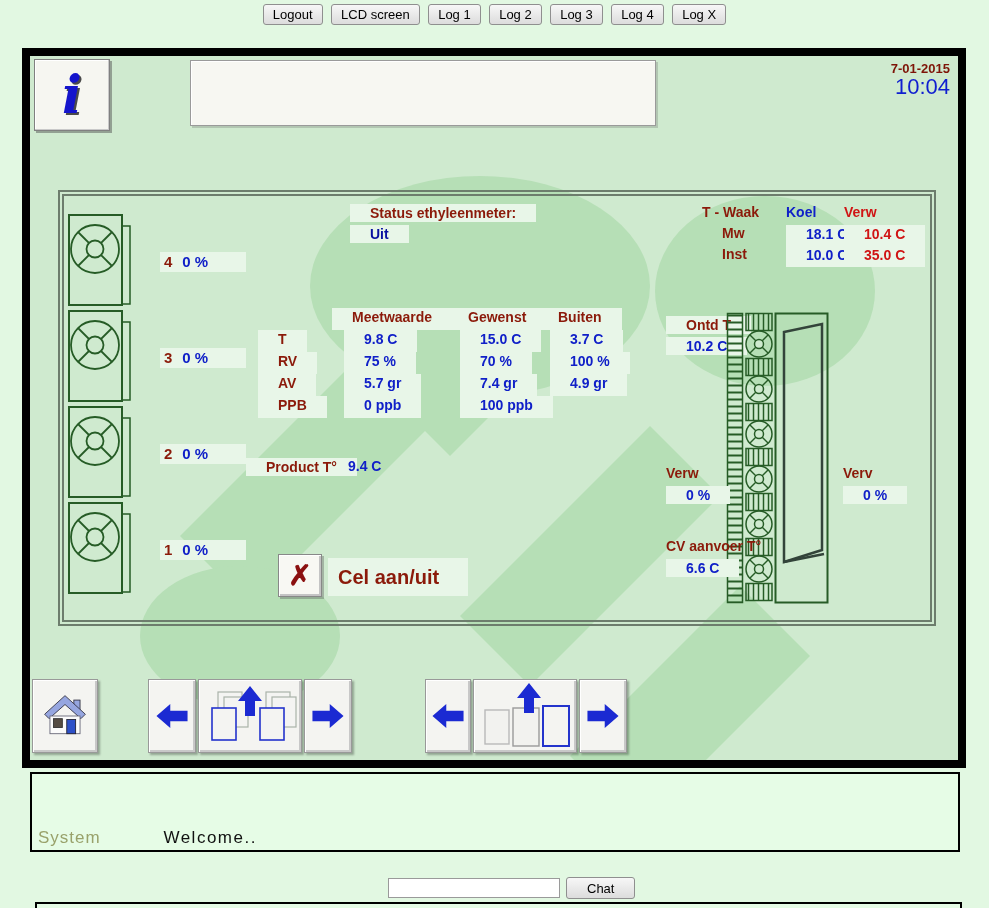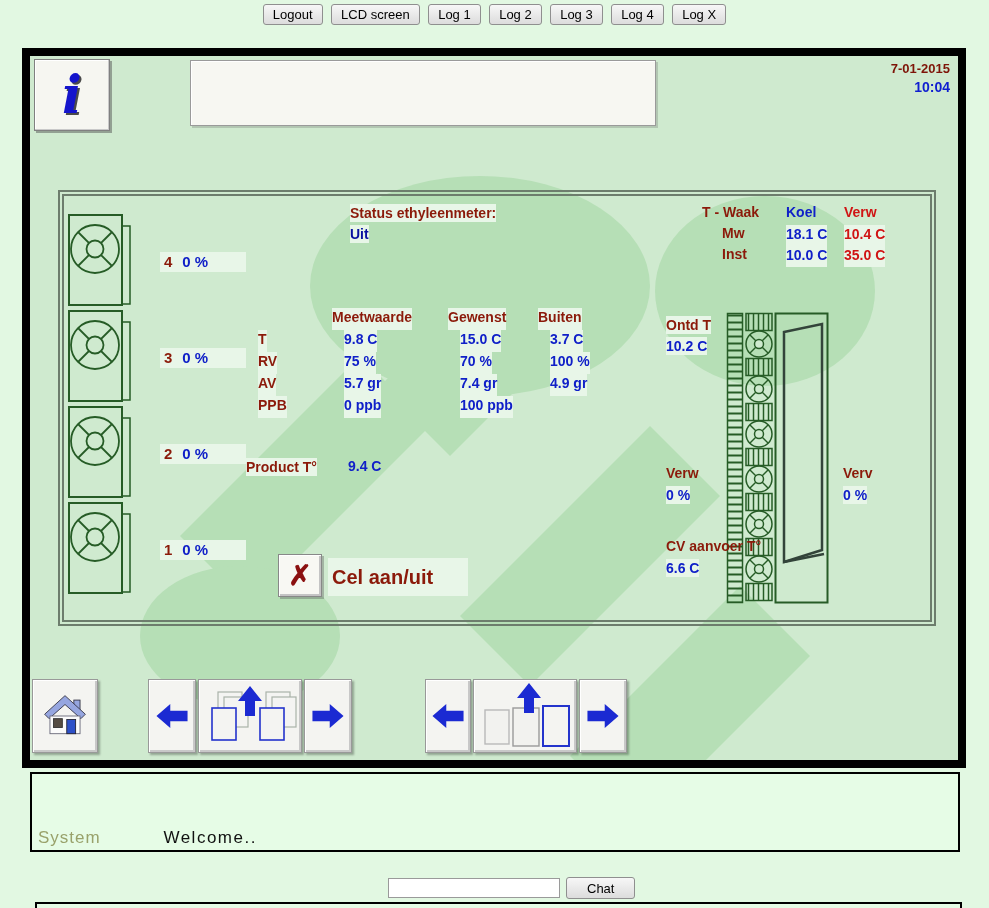--- a/index.html
+++ b/index.html
@@ -42,35 +42,35 @@
     position:absolute; left:160px; top:4px; width:466px; height:66px;
     background:#f7f7f2; border:1px solid #9a9a9a;
     box-shadow:inset 1px 1px 0 #fff, 2px 2px 0 rgba(90,90,90,.25);
     text-align:center; color:#1a1ace; font-weight:bold; font-size:17px;
   }
   .title-box .t1 { display:block; margin-top:7px; }
   .title-box .t2 { display:block; margin-top:9px; }
 
   .datetime { position:absolute; right:8px; top:5px; text-align:right; }
   .dt-date { color:#7e1408; font-weight:bold; font-size:13px; }
-  .dt-time { color:#0f1ed0; font-weight:bold; font-size:14px; line-height:22px; }
+  .dt-time { color:#0f1ed0; font-weight:normal; font-size:22px; line-height:22px; }
 
   
   .diagram {
     position:absolute; left:28px; top:134px; width:878px; height:436px;
     border:2px solid #6d7d6d;
   }
   .diagram::before {
     content:""; position:absolute; inset:2px; border:2px solid #6d7d6d; pointer-events:none;
   }
 
   .lbl  { color:#8b1a0a; font-weight:bold; font-size:14px; white-space:nowrap; }
   .val  { color:#1020c8; font-weight:bold; font-size:14px; white-space:nowrap; }
   .valr { color:#d01414; font-weight:bold; font-size:14px; white-space:nowrap; }
-  .hl   { background:#e8f6e8; padding:1px 0; display:inline-block; }
+  .hl   { background:#e8f6e8; padding:1px 20px; display:inline-block; }
 
   .diagram .abs { position:absolute; }
   #status-label { left:290px; top:12px; }
   #status-value { left:290px; top:33px; }
 
   #twaak { position:absolute; left:642px; top:12px; display:grid;
            grid-template-columns:84px 58px 62px; grid-auto-rows:21px; }
   #twaak > * { justify-self:start; }
   .ind { padding-left:20px; }
 
@@ -84,21 +84,21 @@
 
   #cell-onoff-btn {
     left:218px; top:362px; width:44px; height:43px;
     background:#f8f8f3; border:1px solid #888;
     box-shadow:inset 1px 1px 0 #fff, inset -2px -2px 0 #c4c4c4, 2px 2px 0 rgba(80,80,80,.35);
     display:flex; align-items:center; justify-content:center; cursor:pointer;
   }
   .x-glyph { color:#8b1010; font-weight:bold; font-size:28px; line-height:1; }
   #cell-onoff-label { left:268px; top:366px; width:140px; height:38px;
     background:#e8f6e8; color:#8b1a0a; font-weight:bold; font-size:20px;
-    line-height:38px; padding-left:4px; white-space:nowrap; }
+    line-height:38px; padding-left:10px; white-space:nowrap; }
 
   #ontd-label { left:606px; top:124px; }
   #ontd-value { left:606px; top:145px; }
   #evap { left:666px; top:120px; }
   #verw-label { left:606px; top:273px; }
   #verw-value { left:606px; top:294px; }
   #verv-label { left:783px; top:273px; }
   #verv-value { left:783px; top:294px; }
   #cv-label { left:606px; top:346px; }
   #cv-value { left:606px; top:367px; }

